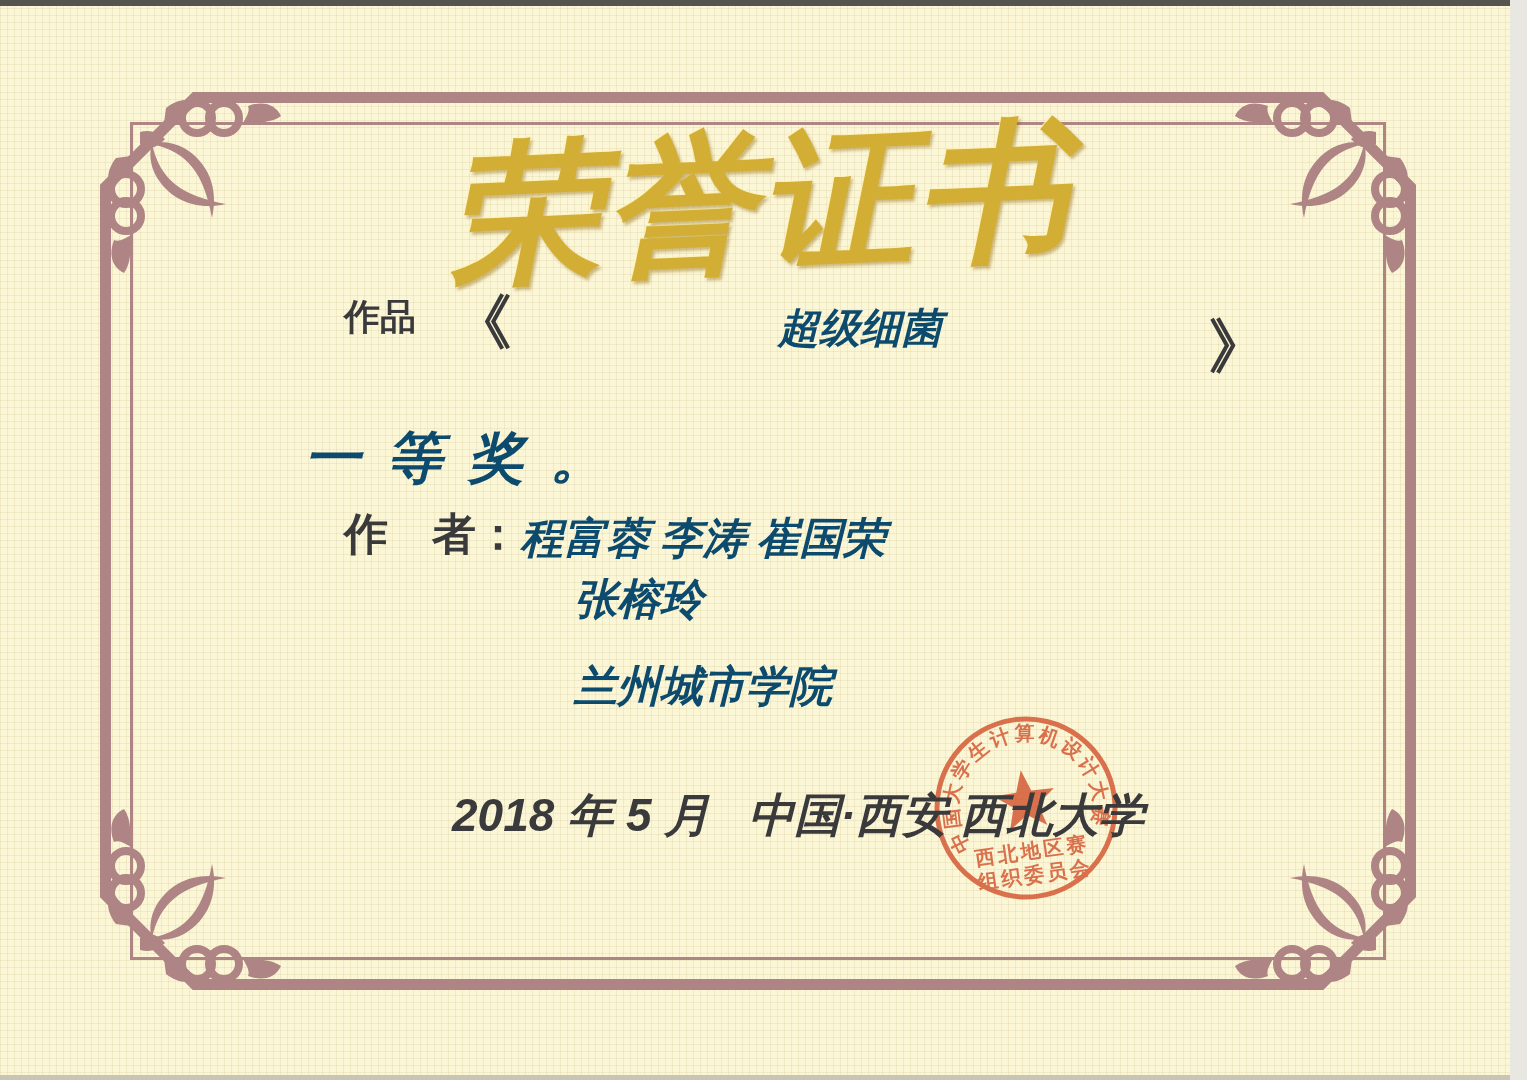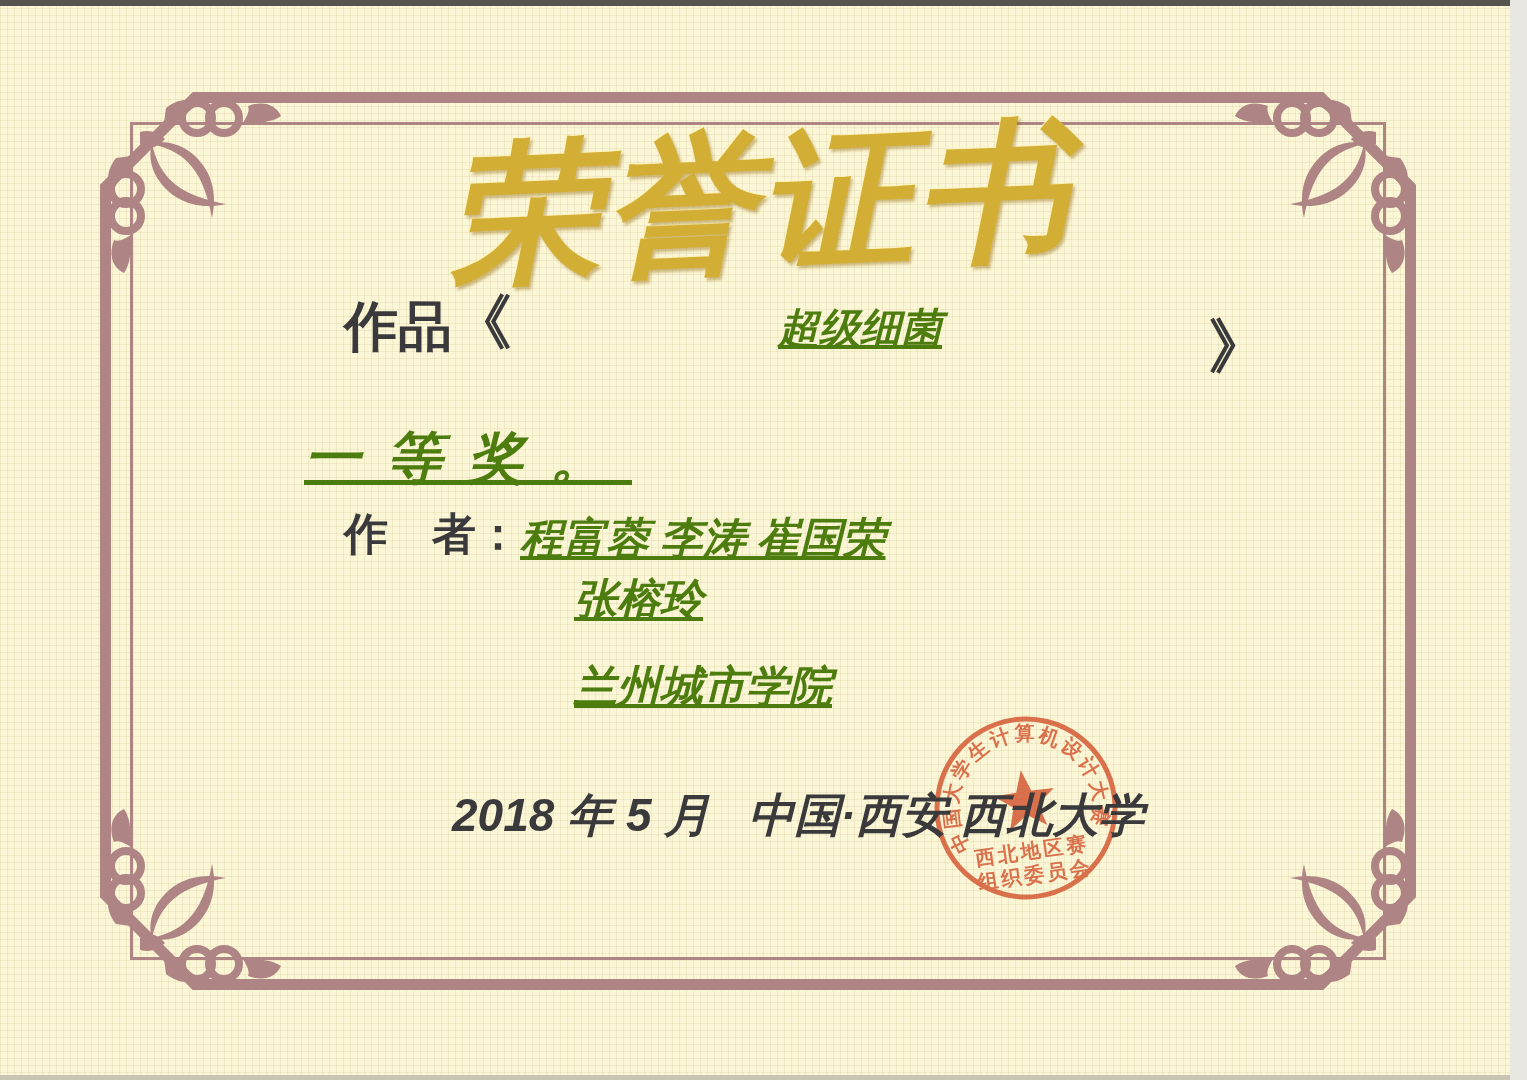--- a/index.html
+++ b/index.html
@@ -35,37 +35,36 @@
     width: 1316px; height: 898px;
   }
 
   .abs { position: absolute; line-height: 1; white-space: nowrap; }
 
   .print { font-weight: bold; color: #3a393b; }
   .hand  {
     font-family: "Liberation Serif", serif;
     font-weight: bold;
     font-style: italic;
-    color: #4d7c0f;
-    text-decoration: underline;
+    color: #0c4a6e;
   }
 
   .title {
     left: 448px; top: 128px;
     font-family: "Liberation Serif", serif;
     font-style: italic;
     font-weight: bold;
     font-size: 152px;
     letter-spacing: 4px;
     color: #d2ae35;
     transform: rotate(-2.5deg);
     text-shadow: 2px 3px 3px rgba(150,110,20,0.45), -1px -1px 0 rgba(255,242,176,0.75);
   }
 
-  .work-label    { left: 344px;  top: 299px; font-size: 54px; }
+  .work-label    { left: 344px;  top: 299px; font-size: 36px; }
   .bracket-open  { left: 452px;  top: 293px; font-size: 60px; font-weight: bold; color:#3a393b; }
   .work-name     { left: 778px;  top: 308px; font-size: 41px; }
   .bracket-close { left: 1208px; top: 317px; font-size: 60px; font-weight: bold; color:#3a393b; }
 
   .award-line  { left: 264px; top: 372px; font-size: 47px; letter-spacing: -1px; }
   .award-grade { left: 268px; top: 430px; font-size: 56px; letter-spacing: 26px; margin-left: 36px; }
 
   .fld-label { font-size: 44px; margin-left: 8px; }
   .fld-value { font-size: 43px; }
   .f1l { left: 336px; top: 512px; }

